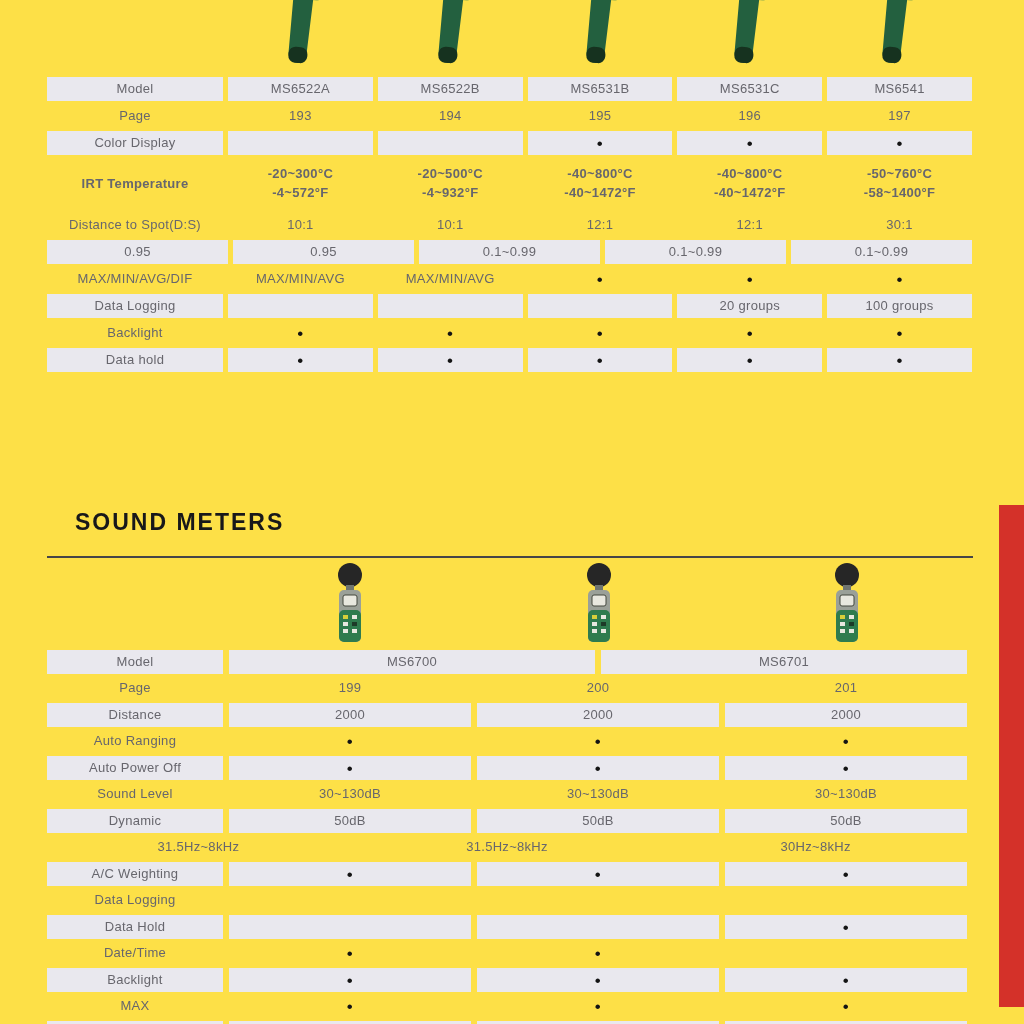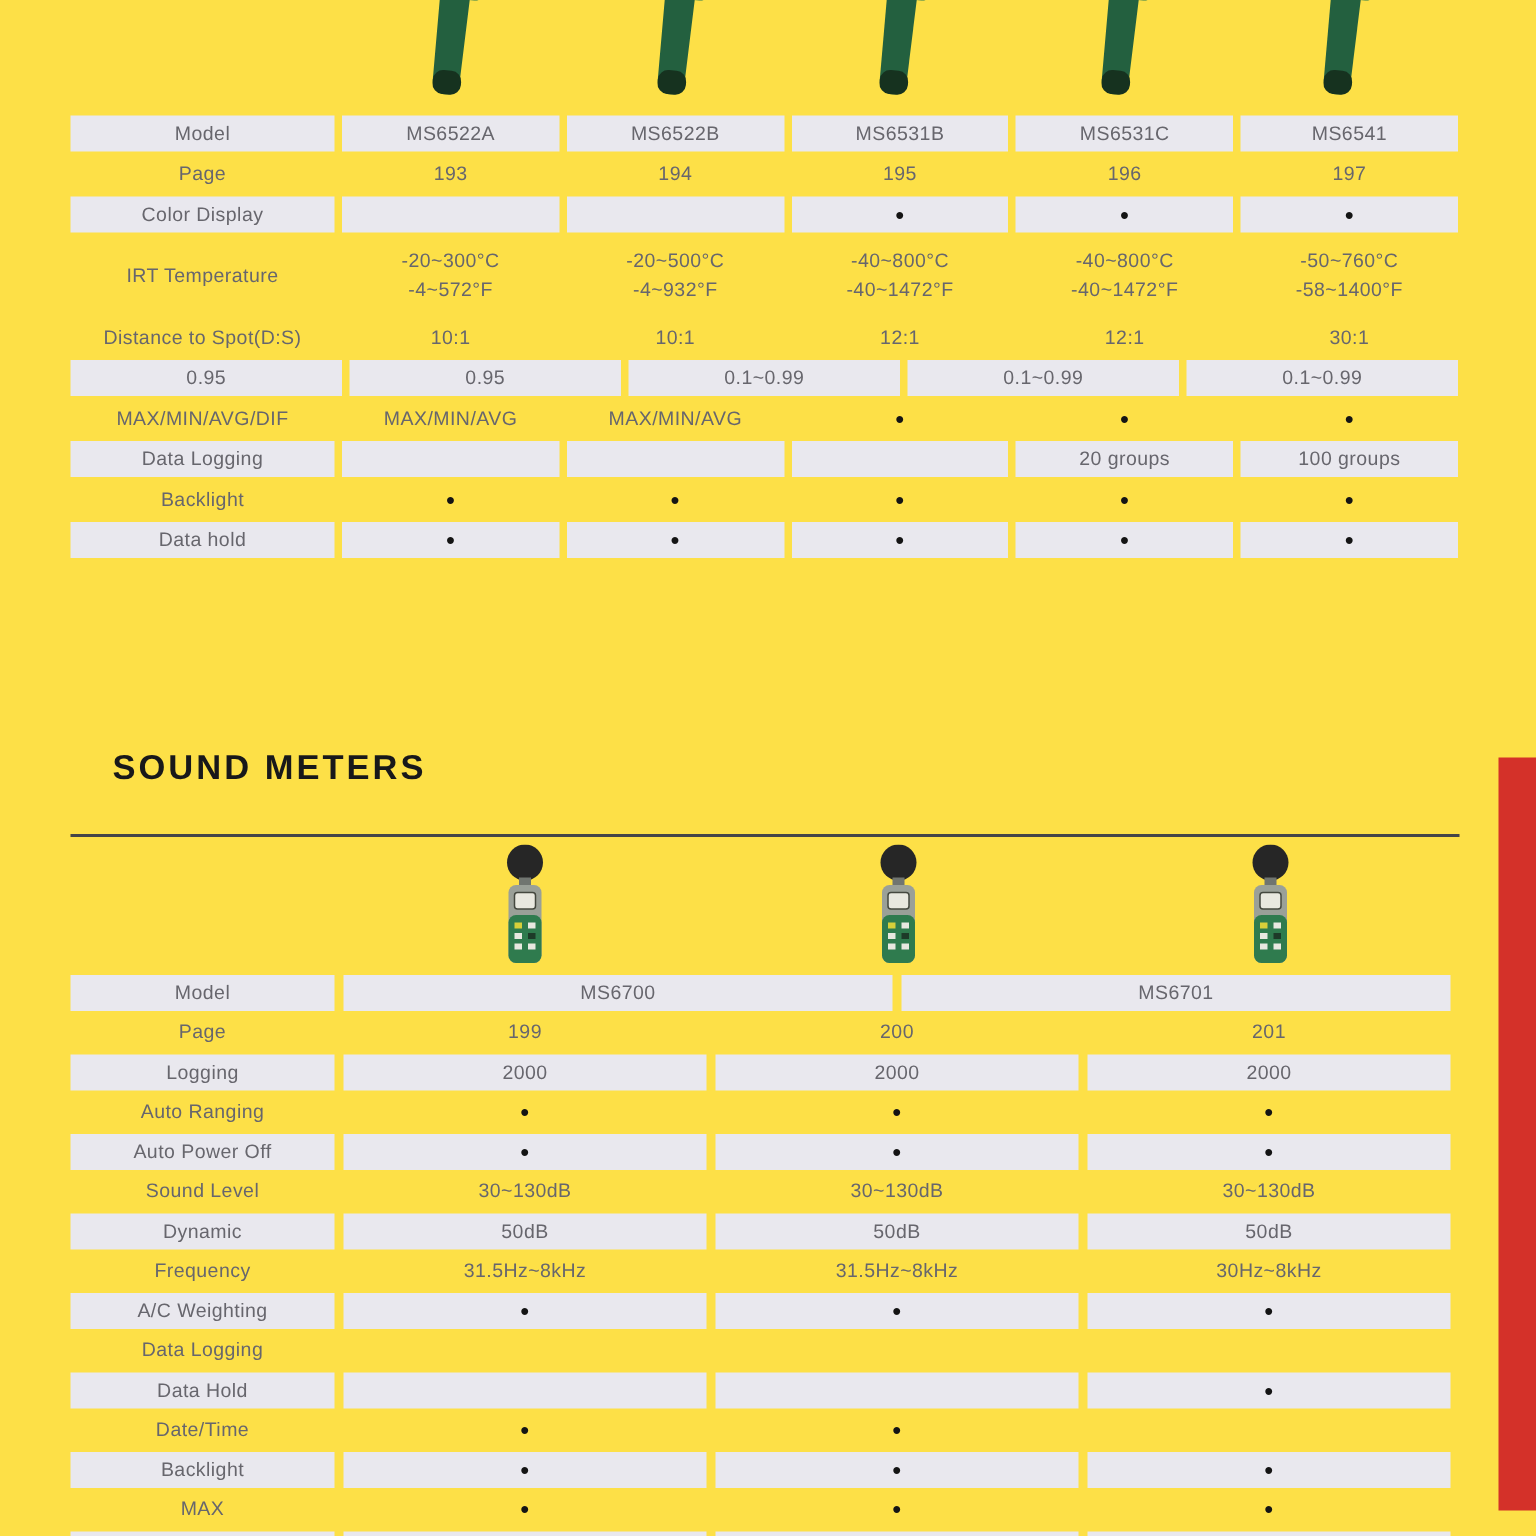--- a/index.html
+++ b/index.html
@@ -11,30 +11,30 @@
   .gun{position:absolute;top:-38px;width:64px;height:110px;}
   .meter-strip{position:absolute;top:560px;left:0;width:1024px;height:86px;overflow:hidden;}
   .meter{position:absolute;top:3px;width:36px;height:82px;}
 
   
   .spec-table{position:absolute;left:47px;}
   .t1{top:77px;width:925px;}
   .t2{top:650px;width:920px;}
   .t-row{display:flex;align-items:stretch;}
   .t1 .t-row{gap:5px;height:24px;margin-bottom:3px;}
-  .t1 .t-row.tall{height:52px;}
+  .t1 .t-row.tall{height:52px;font-weight:bold;}
   .t2 .t-row{gap:6px;height:24px;margin-bottom:2.5px;}
   .t-row.shaded .cell{background:#e9e8ee;}
   .cell{flex:1;display:flex;align-items:center;justify-content:center;text-align:center;
         font-size:13px;letter-spacing:.3px;line-height:1.45;white-space:pre-line;}
   .label-cell{flex:0 0 176px;}
   .dot-cell{font-size:17px;color:#141414;line-height:1;}
 
   
-  .section-heading{position:absolute;left:75px;top:498px;font-size:23px;font-weight:700;
+  .section-heading{position:absolute;left:75px;top:509px;font-size:23px;font-weight:700;
         letter-spacing:2px;color:#18181a;}
   .section-rule{position:absolute;left:47px;top:556px;width:926px;height:2px;background:#454547;}
 
   
   .red-bar{position:absolute;left:999px;top:505px;width:25px;height:502px;background:#d43129;}
   .partial-row{position:absolute;left:47px;top:1021px;width:920px;height:24px;display:flex;gap:6px;}
   .partial-row .pcell{flex:1;background:#e9e8ee;}
   .partial-row .plabel{flex:0 0 176px;background:#e9e8ee;}
 </style>
 </head>
@@ -250,21 +250,21 @@
         <div class="cell">MS6700</div>
         <div class="cell">MS6701</div>
       </div>
       <div class="t-row">
         <div class="cell label-cell">Page</div>
         <div class="cell">199</div>
         <div class="cell">200</div>
         <div class="cell">201</div>
       </div>
       <div class="t-row shaded">
-        <div class="cell label-cell">Logging</div>
+        <div class="cell label-cell">Distance</div>
         <div class="cell">2000</div>
         <div class="cell">2000</div>
         <div class="cell">2000</div>
       </div>
       <div class="t-row">
         <div class="cell label-cell">Auto Ranging</div>
         <div class="cell dot-cell">•</div>
         <div class="cell dot-cell">•</div>
         <div class="cell dot-cell">•</div>
       </div>
@@ -280,21 +280,20 @@
         <div class="cell">30~130dB</div>
         <div class="cell">30~130dB</div>
       </div>
       <div class="t-row shaded">
         <div class="cell label-cell">Dynamic</div>
         <div class="cell">50dB</div>
         <div class="cell">50dB</div>
         <div class="cell">50dB</div>
       </div>
       <div class="t-row">
-        <div class="cell label-cell">Frequency</div>
         <div class="cell">31.5Hz~8kHz</div>
         <div class="cell">31.5Hz~8kHz</div>
         <div class="cell">30Hz~8kHz</div>
       </div>
       <div class="t-row shaded">
         <div class="cell label-cell">A/C Weighting</div>
         <div class="cell dot-cell">•</div>
         <div class="cell dot-cell">•</div>
         <div class="cell dot-cell">•</div>
       </div>

